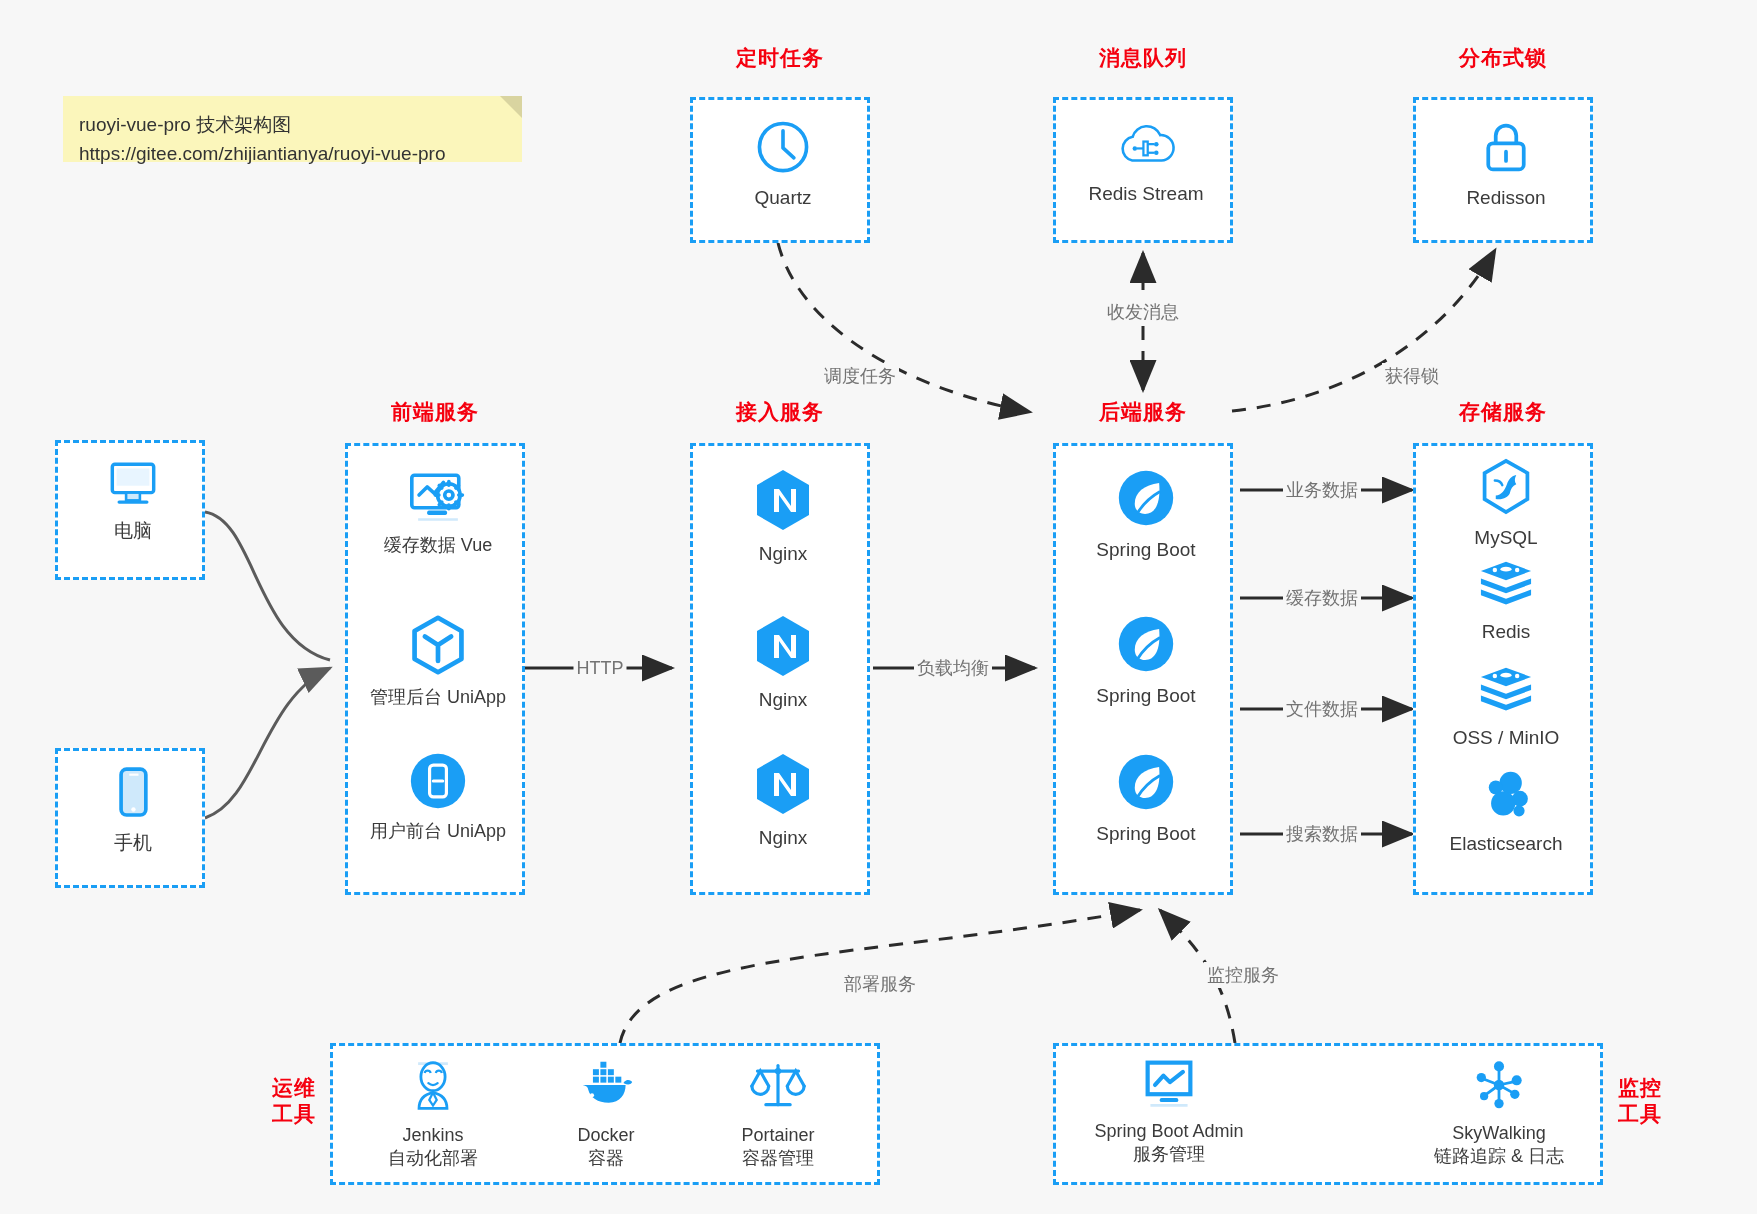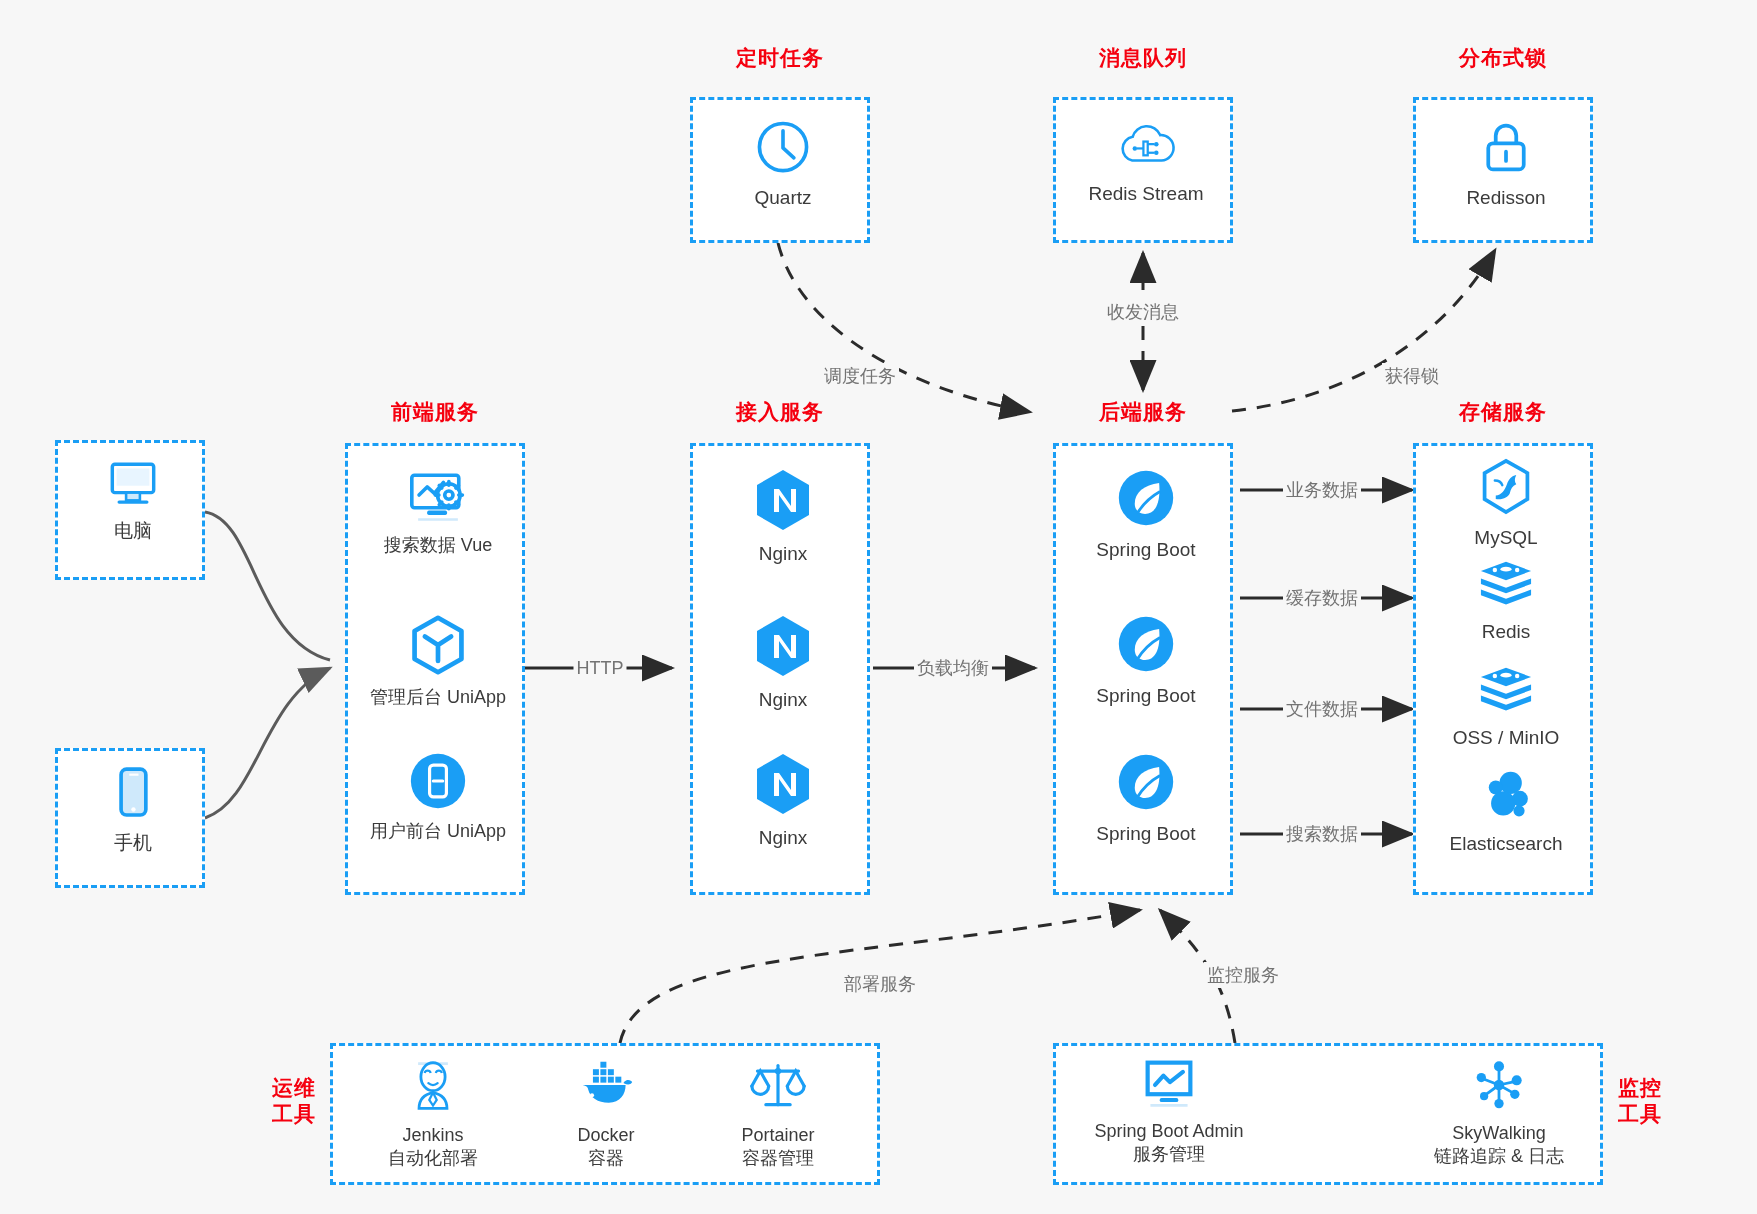--- a/index.html
+++ b/index.html
@@ -114,20 +114,25 @@
     <line x1="1240" y1="490" x2="1412" y2="490" stroke="#2b2b2b" stroke-width="3" marker-end="url(#arrowSolid)"></line>
     <line x1="1240" y1="598" x2="1412" y2="598" stroke="#2b2b2b" stroke-width="3" marker-end="url(#arrowSolid)"></line>
     <line x1="1240" y1="709" x2="1412" y2="709" stroke="#2b2b2b" stroke-width="3" marker-end="url(#arrowSolid)"></line>
     <line x1="1240" y1="834" x2="1412" y2="834" stroke="#2b2b2b" stroke-width="3" marker-end="url(#arrowSolid)"></line>
 
     <path d="M620,1043 C640,950 860,960 1140,910" fill="none" stroke="#2b2b2b" stroke-width="3" stroke-dasharray="14 11" marker-end="url(#arrowDash)"></path>
 
     <path d="M1235,1043 C1225,980 1200,950 1160,910" fill="none" stroke="#2b2b2b" stroke-width="3" stroke-dasharray="14 11" marker-end="url(#arrowDash)"></path>
   </svg>
 
+  <div class="note" style="left:63px;top:96px;width:459px;height:66px;">
+    <div class="fold"></div>
+    <div>ruoyi-vue-pro 技术架构图</div>
+    <div>https://gitee.com/zhijiantianya/ruoyi-vue-pro</div>
+  </div>
 
   <div class="grp-title" style="left:690px;top:44px;width:180px;">定时任务</div>
   <div class="group" style="left:690px;top:97px;width:180px;height:146px;">
     <div class="node" style="left:10px;top:18px;">
       <span class="ico">
         <svg width="58" height="58" viewBox="0 0 64 64">
           <circle cx="32" cy="32" r="26" fill="none" stroke="#1a9ef5" stroke-width="4"></circle>
           <path d="M32 14 L32 33 L44 44" fill="none" stroke="#1a9ef5" stroke-width="4" stroke-linecap="round" stroke-linejoin="round"></path>
         </svg>
       </span>
@@ -213,21 +218,21 @@
               <line x1="-15" y1="0" x2="-11" y2="0"></line>
               <line x1="11" y1="0" x2="15" y2="0"></line>
               <line x1="-10.6" y1="-10.6" x2="-7.8" y2="-7.8"></line>
               <line x1="7.8" y1="7.8" x2="10.6" y2="10.6"></line>
               <line x1="10.6" y1="-10.6" x2="7.8" y2="-7.8"></line>
               <line x1="-7.8" y1="7.8" x2="-10.6" y2="10.6"></line>
             </g>
           </g>
         </svg>
       </span>
-      <span class="cap sm">搜索数据 Vue</span>
+      <span class="cap sm">缓存数据 Vue</span>
     </div>
 
     <div class="node" style="left:10px;top:168px;">
       <span class="ico">
         <svg width="60" height="62" viewBox="0 0 64 66">
           <path d="M32,4 L57,18 L57,48 L32,62 L7,48 L7,18 Z" fill="none" stroke="#1a9ef5" stroke-width="5" stroke-linejoin="round"></path>
           <path d="M32,33 L32,50 M32,33 L18,24 M32,33 L46,24" fill="none" stroke="#1a9ef5" stroke-width="5" stroke-linecap="round"></path>
         </svg>
       </span>
       <span class="cap sm">管理后台 UniApp</span>

